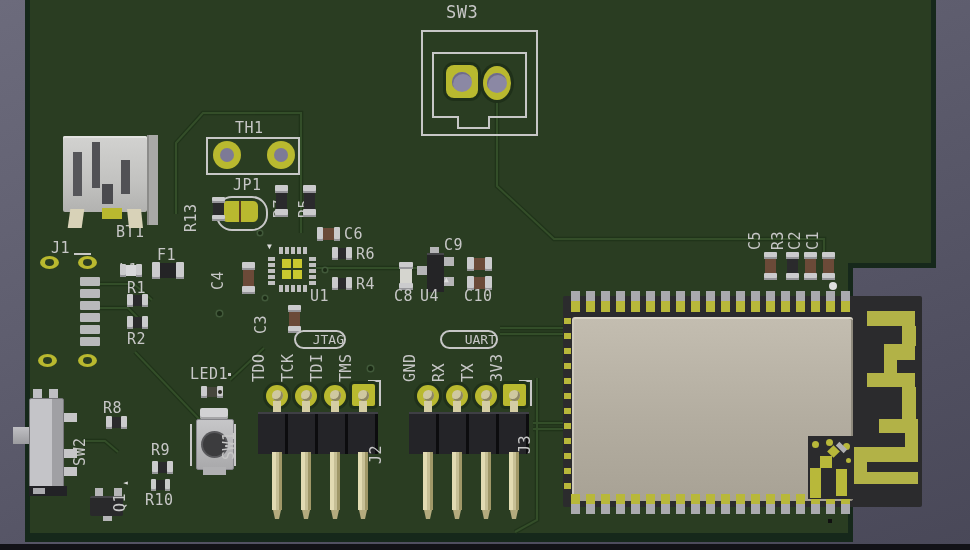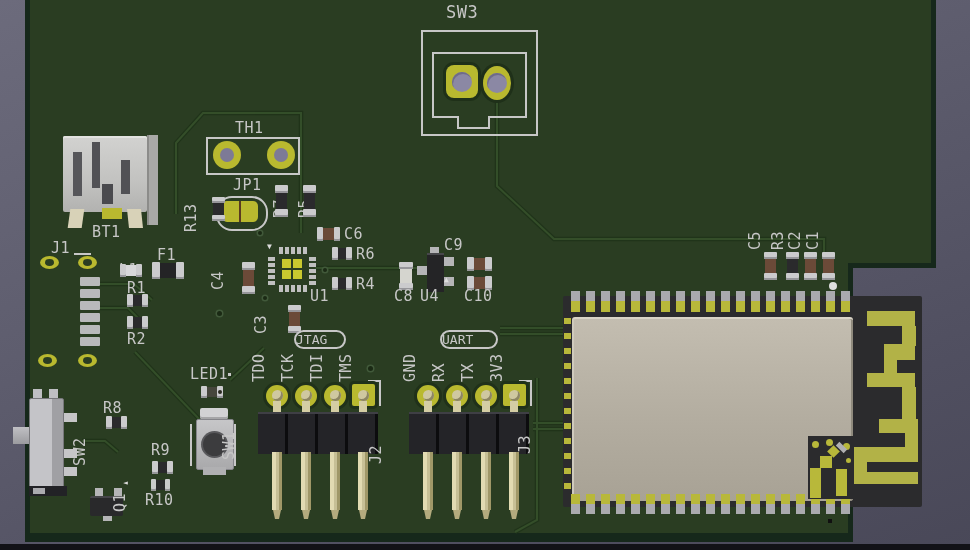--- a/index.html
+++ b/index.html
@@ -15,21 +15,21 @@
   #board{left:30px;top:0;width:901px;height:533px;background:#2a3d22;
     clip-path:polygon(0 0,901px 0,901px 263px,818px 263px,818px 533px,0 533px);}
   #bottom-strip{left:0;top:544px;width:970px;height:6px;background:#121217;}
   
   .silk{position:absolute;color:#c7c7c7;font-size:15px;line-height:16px;white-space:nowrap;letter-spacing:.5px;}
   .silk.v{transform:rotate(-90deg);transform-origin:bottom left;}
   .silk.big{font-size:17px;}
   .silk-line{position:absolute;background:#c7c7c7;}
   .silk-box{position:absolute;border:2px solid #c7c7c7;}
   .stadium{position:absolute;border:2px solid #c7c7c7;border-radius:10px;color:#c7c7c7;
-    font-size:13px;line-height:15px;text-align:left;}
+    font-size:13px;line-height:15px;text-align:right;}
   
   .pad-oval{position:absolute;background:#b9b92f;border-radius:50%;}
   .pad-oval .hole{position:absolute;left:25%;top:22%;width:50%;height:56%;border-radius:50%;background:#2a3d22;}
   .pad-round{position:absolute;width:22px;height:22px;border-radius:50%;background:#b9b92f;box-shadow:0 0 0 3px #20311a;}
   .pad-square{position:absolute;width:23px;height:22px;border-radius:2px;background:#b9b92f;box-shadow:0 0 0 3px #20311a;}
   .pin-top{position:absolute;width:11px;height:11px;border-radius:50%;background:#cfc8a0;box-shadow:inset -2px -2px 0 #8d8663;}
   .pad-gray{position:absolute;background:#b9b9bb;border-radius:1px;}
   
   .smd{position:absolute;}
   .smd .cap{position:absolute;background:#cbcbcd;border-radius:1px;box-shadow:inset 0 -2px 0 #96969a;}
@@ -141,21 +141,21 @@
       <div class="bod" style="left:1px;top:8px;width:11px;height:16px;background:#2a2a2c"></div>
       <div class="cap" style="left:0;top:24px;width:13px;height:8px"></div>
     </div>
   <div class="silk v" style="left:313px;top:202px">R5</div>
   <div class="smd" style="left:303px;top:185px;width:13px;height:32px">
     <div class="cap" style="left:0;top:0;width:13px;height:8px"></div>
       <div class="bod" style="left:1px;top:8px;width:11px;height:16px;background:#2a2a2c"></div>
       <div class="cap" style="left:0;top:24px;width:13px;height:8px"></div>
     </div>
 
-  <div class="silk" style="left:92px;top:224px">BT1</div>
+  <div class="silk" style="left:116px;top:224px">BT1</div>
   <div class="abs" style="left:63px;top:136px;width:84px;height:76px;background:linear-gradient(180deg,#d2d2d0 0%,#c2c2c0 60%,#b2b2b0 100%);border-radius:2px;box-shadow:inset 0 2px 0 #e2e2e0"></div>
   <div class="abs" style="left:147px;top:135px;width:11px;height:90px;background:#a9a9a7;box-shadow:inset 2px 0 0 #8c8c8a"></div>
   <div class="abs" style="left:73px;top:152px;width:9px;height:44px;background:#56565a"></div>
   <div class="abs" style="left:92px;top:142px;width:8px;height:46px;background:#515155"></div>
   <div class="abs" style="left:102px;top:184px;width:11px;height:20px;background:#4a4a4e"></div>
   <div class="abs" style="left:121px;top:160px;width:9px;height:34px;background:#515155"></div>
   <div class="abs" style="left:102px;top:208px;width:20px;height:11px;background:#b9b92f"></div>
   <div class="abs" style="left:69px;top:209px;width:14px;height:19px;background:#d8d2b8;transform:skewX(-8deg)"></div>
   <div class="abs" style="left:128px;top:209px;width:14px;height:19px;background:#d8d2b8;transform:skewX(6deg)"></div>
 

